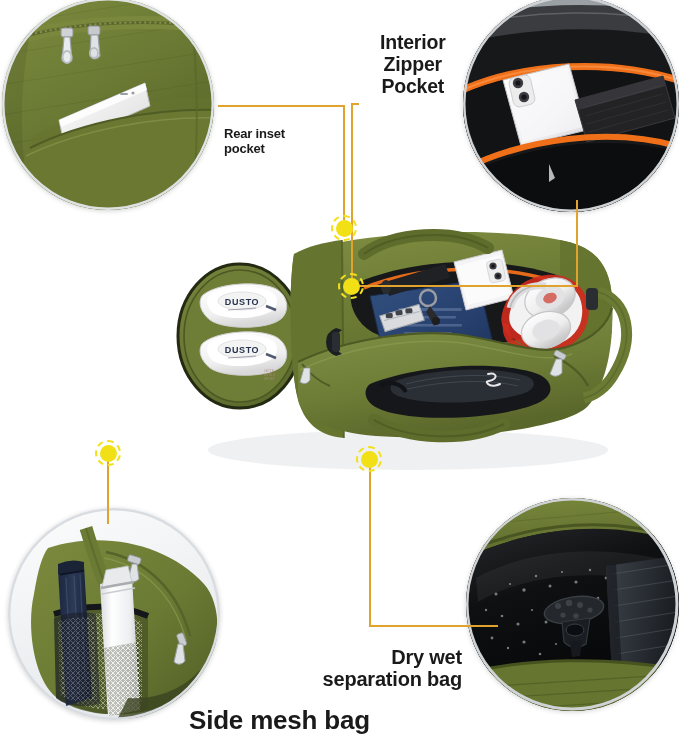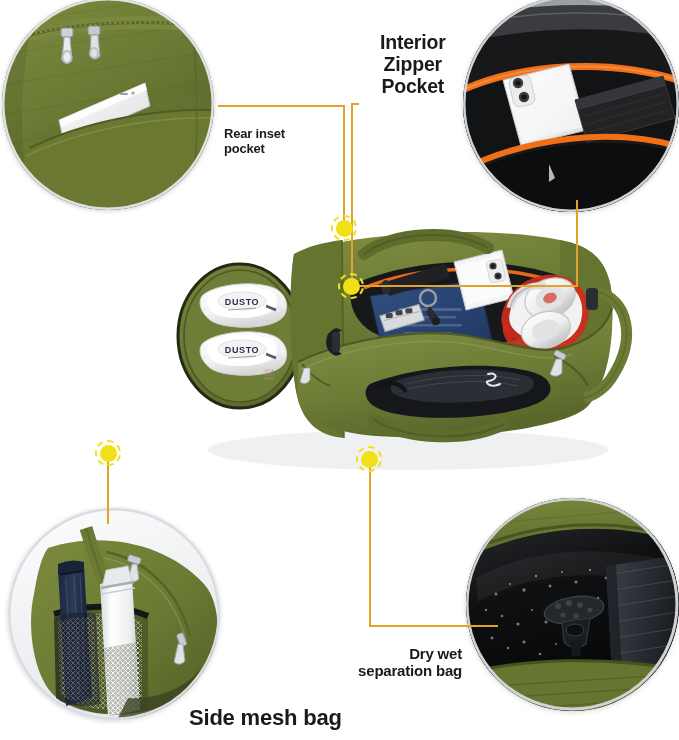--- a/index.html
+++ b/index.html
@@ -20,22 +20,22 @@
     position: absolute;
     font-family: "Liberation Sans", sans-serif;
     font-weight: bold;
     color: #1a1a1a;
     line-height: 1.12;
     white-space: pre-line;
     letter-spacing: -0.2px;
   }
   #label-rear-inset   { left: 224px; top: 127px;  font-size: 13px; text-align: left; }
   #label-interior-zip { left: 380px; top: 32px;   font-size: 19.5px; text-align: center; }
-  #label-side-mesh    { left: 189px; top: 706px;  font-size: 22px; text-align: left; }
-  #label-dry-wet      { left: 290px; top: 646px;  font-size: 15px; text-align: right; width: 172px; }
+  #label-side-mesh    { left: 189px; top: 706px;  font-size: 26px; text-align: left; }
+  #label-dry-wet      { left: 290px; top: 646px;  font-size: 20px; text-align: right; width: 172px; }
 
   
   .connector { position: absolute; background: #e2a32e; }
   .conn-h { height: 2px; }
   .conn-v { width: 2px; }
 
   
   .hotspot {
     position: absolute;
     width: 26px; height: 26px;

